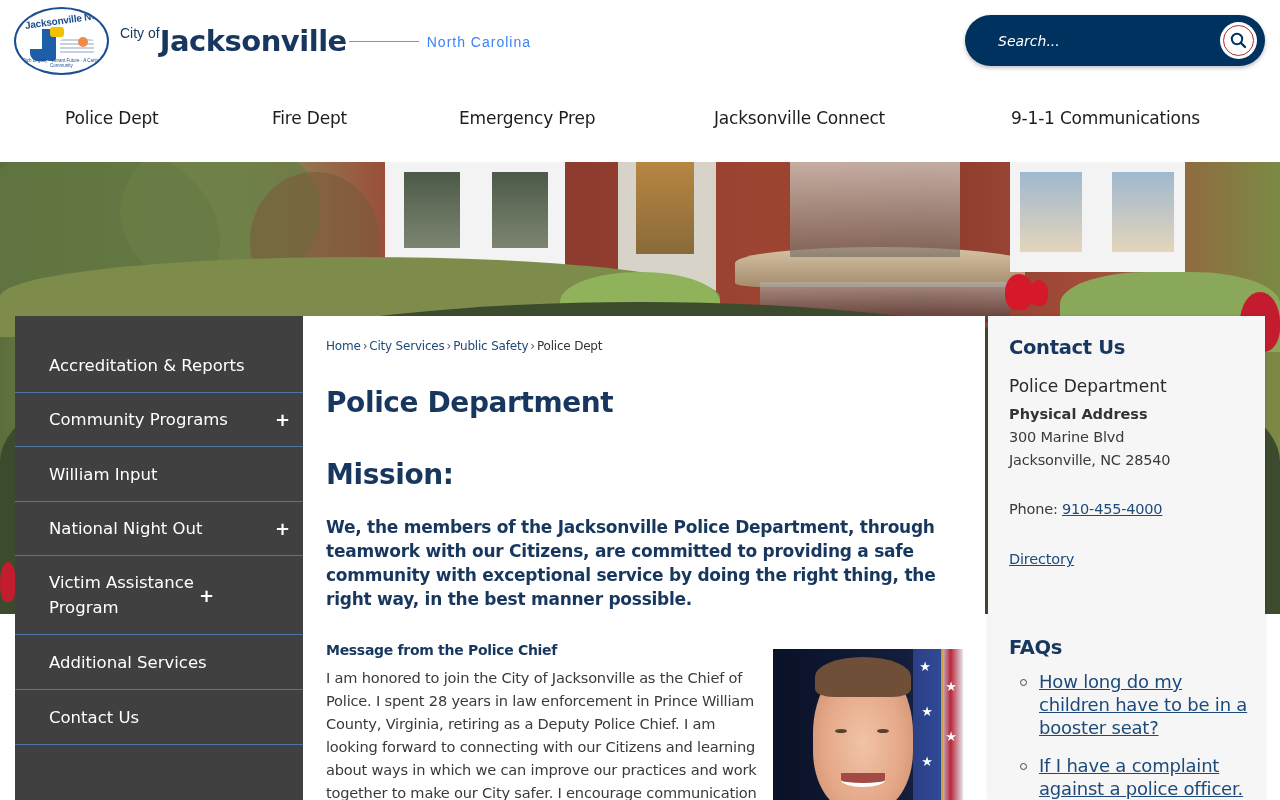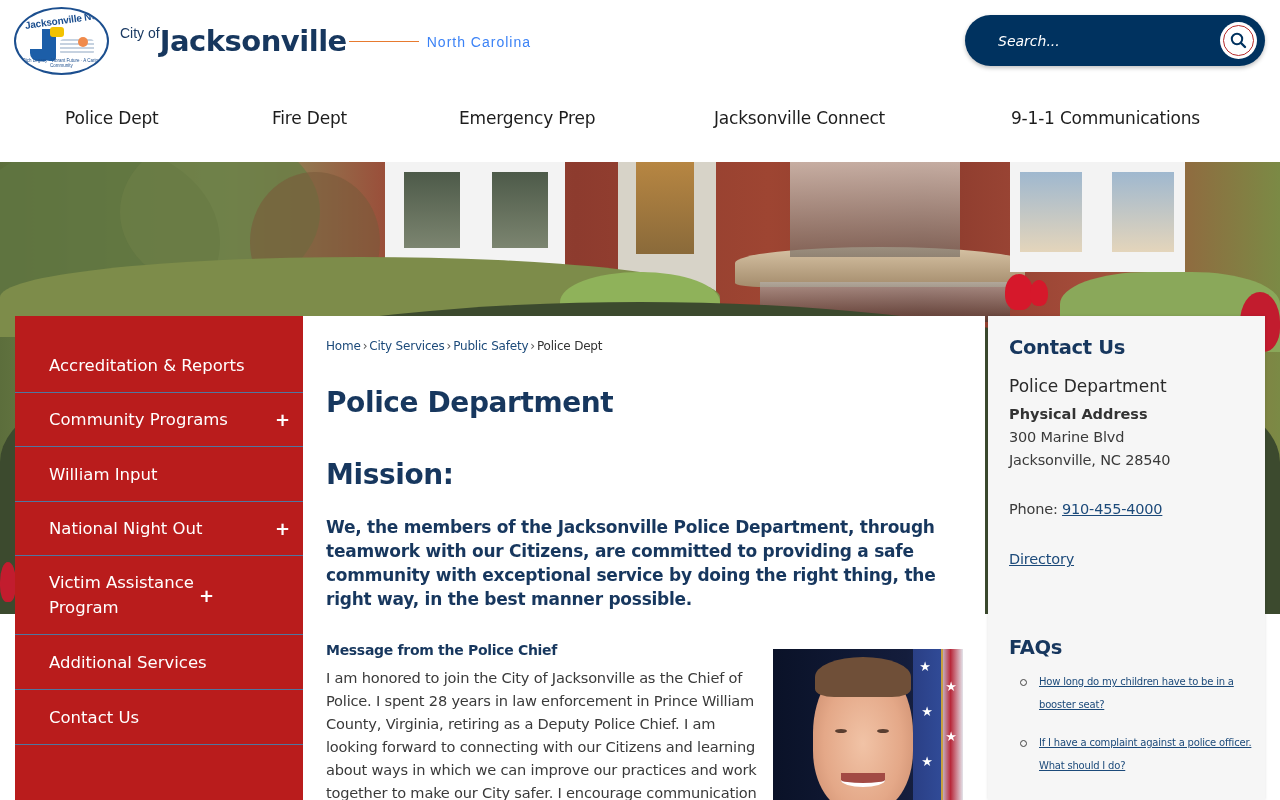--- a/index.html
+++ b/index.html
@@ -40,21 +40,21 @@
       linear-gradient(90deg, #5c6e3c 0%, #7c8f4e 10%, #8a9a62 18%, #9a4f3a 30%, #8d3b2e 45%, #9e4532 60%, #8b3a2c 72%, #a44c3a 85%, #7b8a45 100%); }
   .hero .tree { position: absolute; border-radius: 50%; }
   .hero .win { position: absolute; background: #f3f3f3; }
   .hero .glass { position: absolute; background: linear-gradient(180deg, #4d5a49, #7c8570); }
   .hero .glass2 { position: absolute; background: linear-gradient(180deg, #9fb8cf, #e4d5bb); }
   .hero .fountain { position: absolute; background: linear-gradient(180deg, #d7c3a5, #a48c6c); border-radius: 50% 50% 10% 10% / 40% 40% 10% 10%; }
   .hero .shrub { position: absolute; border-radius: 50% 50% 0 0; }
   .hero .flower { position: absolute; background: #d6182b; border-radius: 50% 50% 40% 40%; }
 
   
-  .sidebar { position: absolute; left: 15px; top: 316px; width: 288px; height: 484px; background: #b91c1c; }
+  .sidebar { position: absolute; left: 15px; top: 316px; width: 288px; height: 484px; background: #404040; }
   .side-item { position: relative; display: flex; align-items: center; padding-left: 34px; padding-right: 14px; border-bottom: 1px solid #4f76a0; color: #fff; font-family: "DejaVu Sans", sans-serif; font-size: 16.5px; cursor: pointer; }
   .side-item .lbl { flex: 1; line-height: 25px; }
   .side-item .plus { width: 14px; font-size: 18px; font-weight: bold; text-align: center; color: #fff; margin-right: 0px; }
 
   
   .content { position: absolute; left: 303px; top: 316px; width: 682px; height: 484px; background: #fff; }
   .breadcrumb { position: absolute; left: 23px; top: 23px; font-size: 12px; font-family: "DejaVu Sans", sans-serif; color: #333; white-space: nowrap; letter-spacing: -0.2px; }
   .breadcrumb a { color: #1c4a7a; text-decoration: none; }
   .breadcrumb .sep { color: #555; margin: 0 2px; }
   .page-title { position: absolute; left: 23px; top: 70px; font-family: "DejaVu Sans", sans-serif; font-weight: bold; font-size: 28px; color: #17375e; letter-spacing: -0.4px; }
@@ -73,21 +73,21 @@
   .smile { position: absolute; left: 68px; top: 124px; width: 44px; height: 14px; border-bottom: 4px solid #fff; border-radius: 0 0 50% 50%; background: #a24a44; }
 
   
   .rightpanel { position: absolute; left: 988px; top: 316px; width: 277px; height: 484px; background: #f6f6f6; box-shadow: 0 0 3px rgba(0,0,0,0.12); }
   .rp-h { position: absolute; left: 21px; font-family: "DejaVu Sans", sans-serif; font-weight: bold; font-size: 19.5px; color: #17375e; letter-spacing: -0.3px; }
   .rp-dept { position: absolute; left: 21px; top: 60px; font-family: "DejaVu Sans", sans-serif; font-size: 17px; color: #2a2a2a; }
   .rp-lbl { position: absolute; left: 21px; top: 90px; font-family: "DejaVu Sans", sans-serif; font-size: 14.5px; font-weight: bold; color: #333; }
   .rp-line { position: absolute; left: 21px; font-family: "DejaVu Sans", sans-serif; font-size: 14.5px; color: #3a3a3a; letter-spacing: -0.2px; }
   .rp-line a, .faq a { color: #1c4a7a; text-decoration: underline; }
   .faq { position: absolute; left: 21px; top: 354px; width: 245px; list-style: none; }
-  .faq li { position: relative; padding-left: 30px; font-family: "DejaVu Sans", sans-serif; font-size: 10px; line-height: 23px; margin-bottom: 15px; letter-spacing: -0.2px; }
+  .faq li { position: relative; padding-left: 30px; font-family: "DejaVu Sans", sans-serif; font-size: 18px; line-height: 23px; margin-bottom: 15px; letter-spacing: -0.2px; }
   .faq li::before { content: ""; position: absolute; left: 11px; top: 9px; width: 5px; height: 5px; border: 1px solid #444; border-radius: 50%; }
 </style>
 </head>
 <body>
 
 <div class="header">
   <a class="logo">
     <div class="seal">
       <div class="seal-text">Jacksonville NC</div>
       <div class="seal-j"></div>

